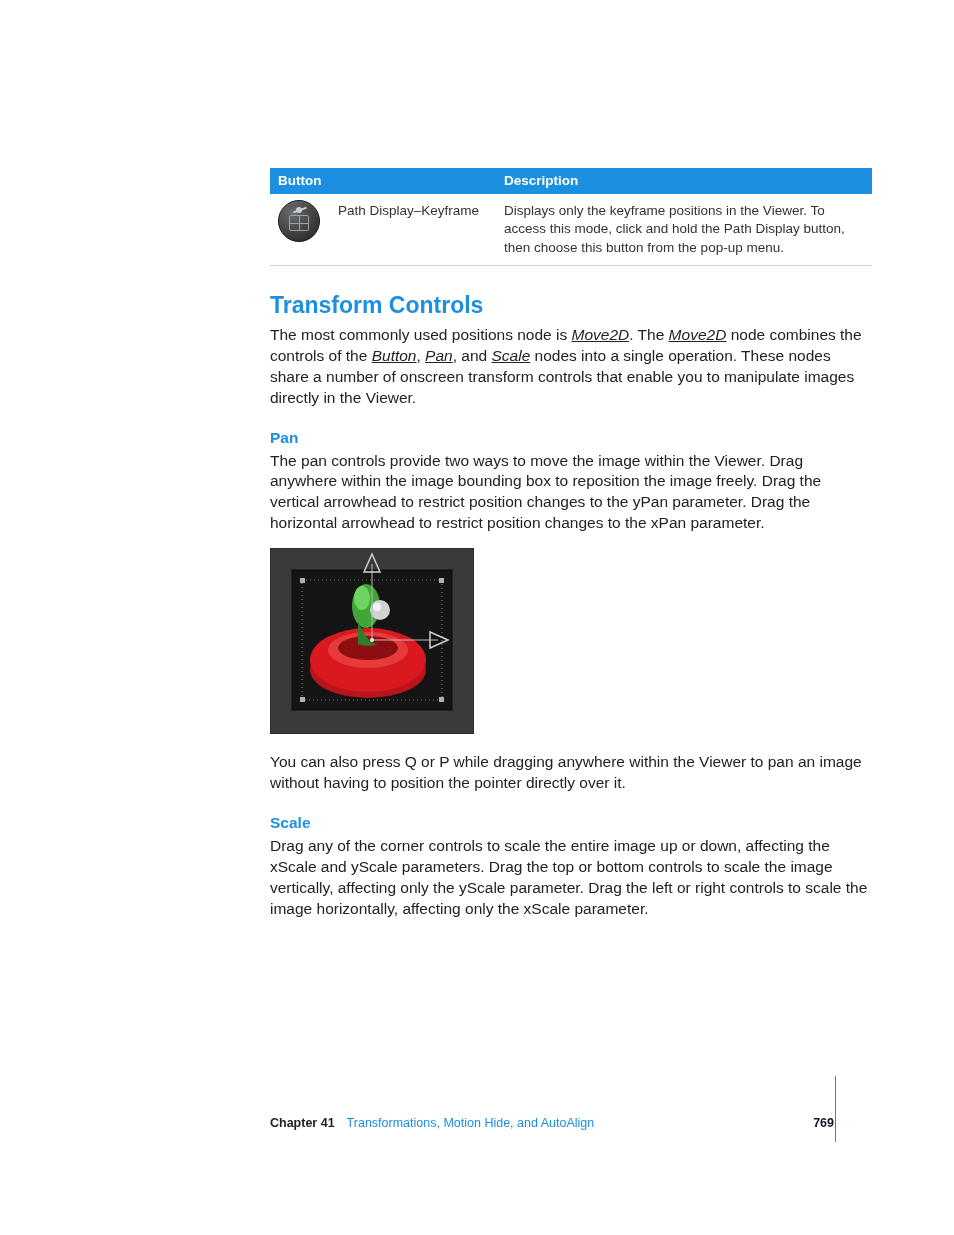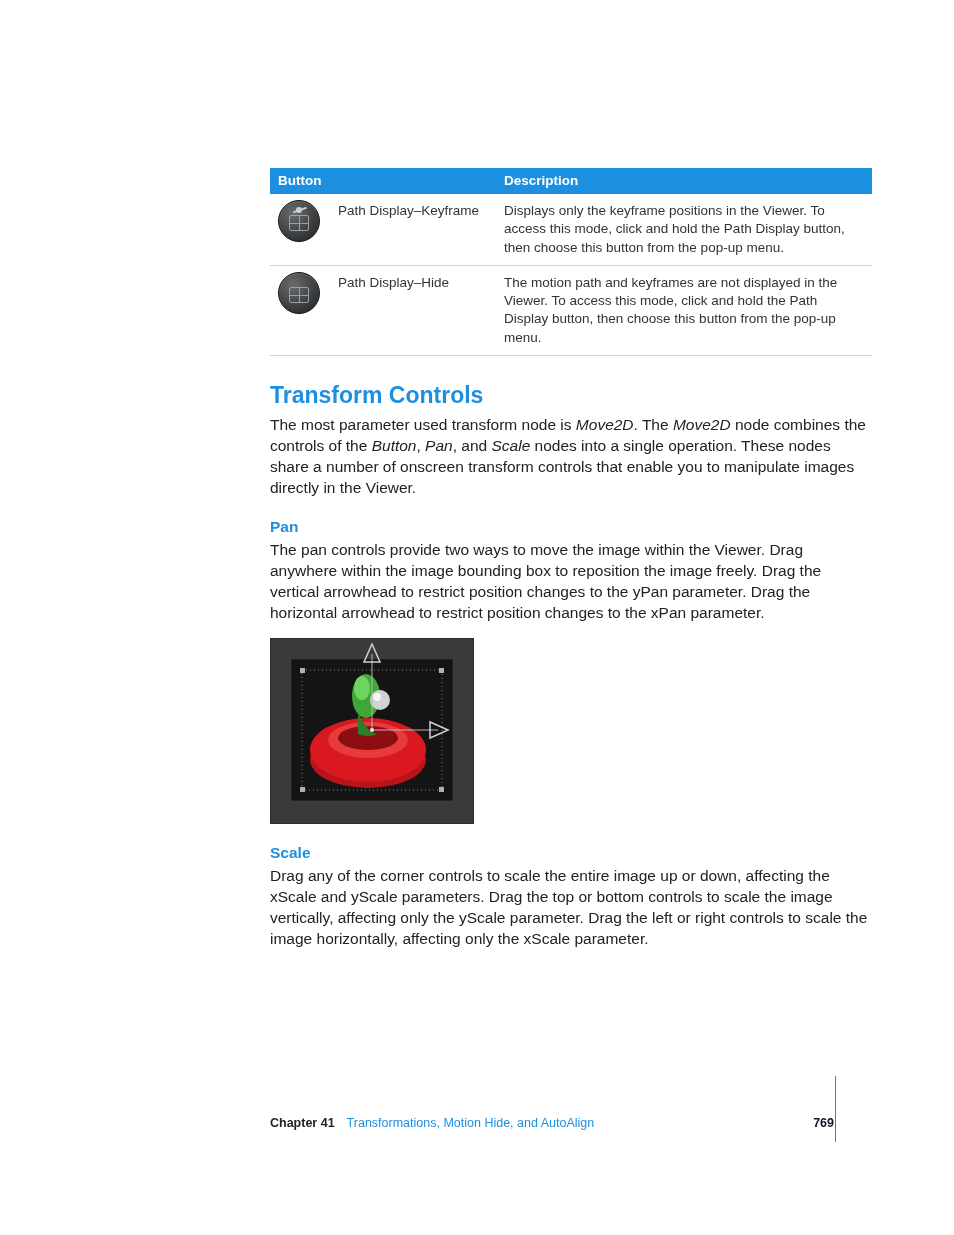--- a/index.html
+++ b/index.html
@@ -102,21 +102,21 @@
     font-size: 15.5px;
     font-weight: 700;
     margin: 20px 0 4px 0;
   }
   p.body {
     font-size: 15.5px;
     line-height: 1.35;
     color: #222;
     margin: 0 0 6px 0;
   }
-  em { font-style: italic; }
+  em { font-style: italic; text-decoration: underline; }
   
   .pan-illus {
     width: 204px;
     height: 186px;
     background: #3a3a3a;
     margin: 14px 0 18px 0;
     position: relative;
     box-shadow: 0 0 0 1px #2d2d2d inset;
   }
   .pan-illus svg { position:absolute; inset:0; }
@@ -157,35 +157,26 @@
     <tbody>
       <tr>
         <td class="iconcell">
           <div class="iconbtn kf">
             <div class="grid"></div>
           </div>
         </td>
         <td class="namecell">Path Display–Keyframe</td>
         <td>Displays only the keyframe positions in the Viewer. To access this mode, click and hold the Path Display button, then choose this button from the pop-up menu.</td>
       </tr>
-      <tr>
-        <td class="iconcell">
-          <div class="iconbtn">
-            <div class="grid"></div>
-          </div>
-        </td>
-        <td class="namecell">Path Display–Hide</td>
-        <td>The motion path and keyframes are not displayed in the Viewer. To access this mode, click and hold the Path Display button, then choose this button from the pop-up menu.</td>
-      </tr>
     </tbody>
   </table>
 
   <h2 class="blue">Transform Controls</h2>
   <p class="body">
-    <span>The most parameter used transform node is </span><em>Move2D</em><span>. The </span><em>Move2D</em><span> node combines the controls of the </span><em>Button</em><span>, </span><em>Pan</em><span>, and </span><em>Scale</em><span> nodes into a single operation. These nodes share a number of onscreen transform controls that enable you to manipulate images directly in the Viewer.</span>
+    <span>The most commonly used positions node is </span><em>Move2D</em><span>. The </span><em>Move2D</em><span> node combines the controls of the </span><em>Button</em><span>, </span><em>Pan</em><span>, and </span><em>Scale</em><span> nodes into a single operation. These nodes share a number of onscreen transform controls that enable you to manipulate images directly in the Viewer.</span>
   </p>
 
   <h3 class="blue">Pan</h3>
   <p class="body">The pan controls provide two ways to move the image within the Viewer. Drag anywhere within the image bounding box to reposition the image freely. Drag the vertical arrowhead to restrict position changes to the yPan parameter. Drag the horizontal arrowhead to restrict position changes to the xPan parameter.</p>
 
   <div class="pan-illus">
     <svg viewBox="0 0 204 186" width="204" height="186">
 
       <rect x="22" y="22" width="160" height="140" fill="#141414" stroke="#0d0d0d"></rect>
 
@@ -213,20 +204,21 @@
       <line x1="102" y1="92" x2="102" y2="16" stroke="#b8b8b8" stroke-width="1"></line>
       <line x1="102" y1="92" x2="168" y2="92" stroke="#b8b8b8" stroke-width="1"></line>
 
       <polygon points="102,6 94,24 110,24" fill="none" stroke="#cfcfcf" stroke-width="1.5"></polygon>
       <polygon points="178,92 160,84 160,100" fill="none" stroke="#cfcfcf" stroke-width="1.5"></polygon>
 
       <circle cx="102" cy="92" r="2" fill="#e8e8e8"></circle>
     </svg>
   </div>
 
+  <p class="body">You can also press Q or P while dragging anywhere within the Viewer to pan an image without having to position the pointer directly over it.</p>
 
   <h3 class="blue">Scale</h3>
   <p class="body">Drag any of the corner controls to scale the entire image up or down, affecting the xScale and yScale parameters. Drag the top or bottom controls to scale the image vertically, affecting only the yScale parameter. Drag the left or right controls to scale the image horizontally, affecting only the xScale parameter.</p>
 
   <div class="footer">
     <span class="bold">Chapter 41</span>
     <span class="chap">Transformations, Motion Hide, and AutoAlign</span>
     <span class="pno">769</span>
   </div>
   <div class="vrule"></div>

